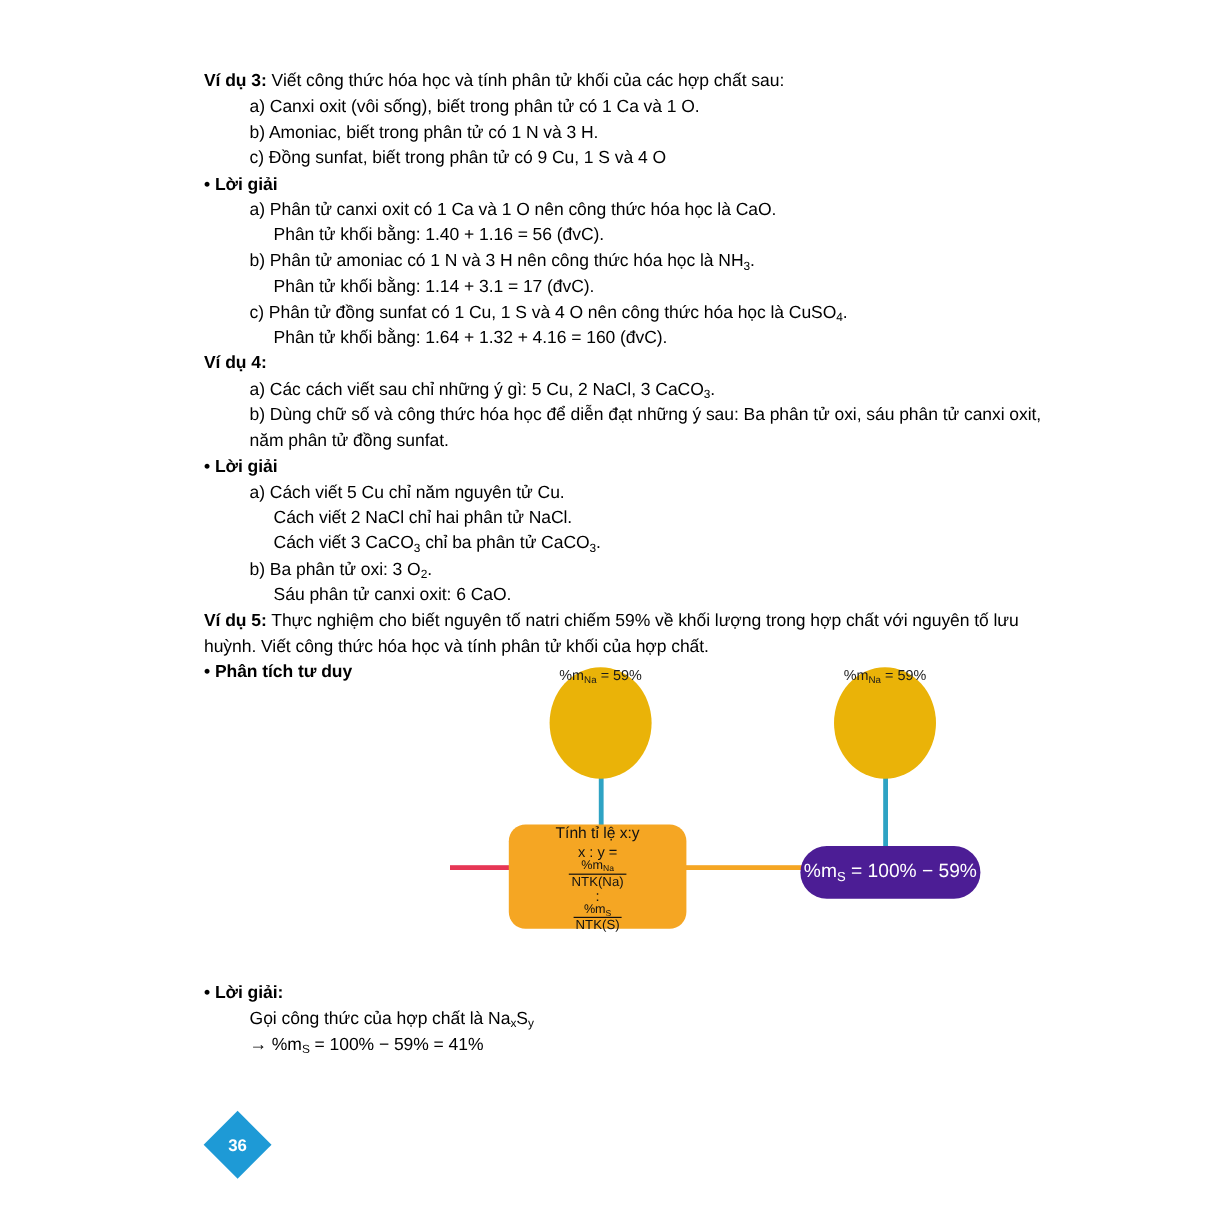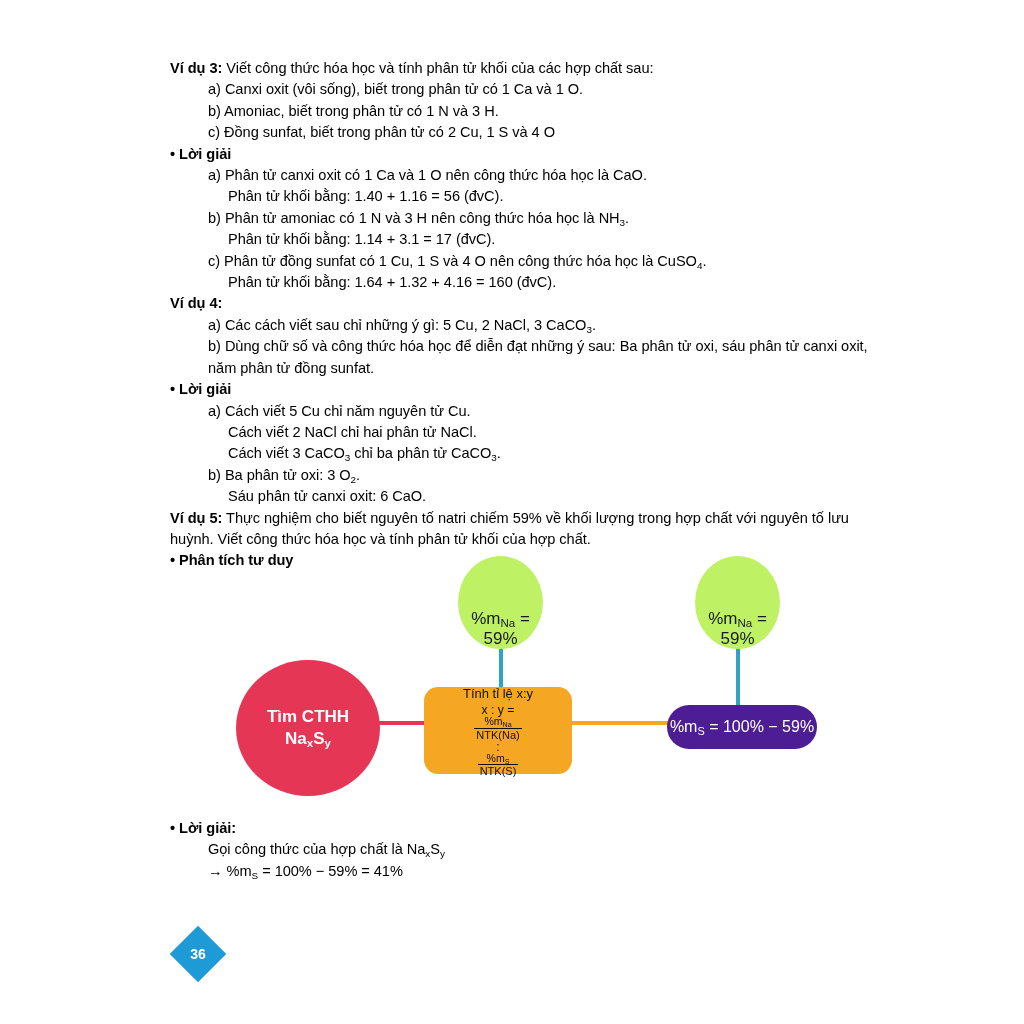--- a/index.html
+++ b/index.html
@@ -68,26 +68,26 @@
     flex-direction: column;
     align-items: center;
     justify-content: center;
     line-height: 22px;
     text-align: center;
   }
 
   .yellow-circle {
     width: 85px;
     height: 93px;
-    background: #bef264;
+    background: #eab308;
     border-radius: 50%;
     display: flex;
-    align-items: flex-end;
-    justify-content: center;
-    font-size: 17px;
+    align-items: flex-start;
+    justify-content: center;
+    font-size: 12px;
     color: #1a1a1a;
     text-align: center;
   }
   .yc1 { left: 288px; top: 8px; }
   .yc2 { left: 525px; top: 8px; }
 
   .orange-box {
     left: 254px;
     top: 139px;
     width: 148px;
@@ -207,21 +207,21 @@
 
 <div class="page">
 
   <div class="content">
 
     <div class="line">
       <span class="b">Ví dụ 3:</span><span> Viết công thức hóa học và tính phân tử khối của các hợp chất sau:</span>
     </div>
     <div class="line ind1">a) Canxi oxit (vôi sống), biết trong phân tử có 1 Ca và 1 O.</div>
     <div class="line ind1">b) Amoniac, biết trong phân tử có 1 N và 3 H.</div>
-    <div class="line ind1">c) Đồng sunfat, biết trong phân tử có 2 Cu, 1 S và 4 O</div>
+    <div class="line ind1">c) Đồng sunfat, biết trong phân tử có 9 Cu, 1 S và 4 O</div>
 
     <div class="line b bullet">• Lời giải</div>
     <div class="line ind1">a) Phân tử canxi oxit có 1 Ca và 1 O nên công thức hóa học là CaO.</div>
     <div class="line ind2">Phân tử khối bằng: 1.40 + 1.16 = 56 (đvC).</div>
     <div class="line ind1"><span>b) Phân tử amoniac có 1 N và 3 H nên công thức hóa học là NH</span><sub>3</sub>.</div>
     <div class="line ind2">Phân tử khối bằng: 1.14 + 3.1 = 17 (đvC).</div>
     <div class="line ind1"><span>c) Phân tử đồng sunfat có 1 Cu, 1 S và 4 O nên công thức hóa học là CuSO</span><sub>4</sub>.</div>
     <div class="line ind2">Phân tử khối bằng: 1.64 + 1.32 + 4.16 = 160 (đvC).</div>
 
     <div class="line">
@@ -243,24 +243,20 @@
     <div class="line b bullet">• Phân tích tư duy</div>
   </div>
 
   <div class="diagram">
 
     <div class="conn conn-pink"></div>
     <div class="conn conn-orange"></div>
     <div class="conn conn-teal1"></div>
     <div class="conn conn-teal2"></div>
 
-    <div class="node pink-circle">
-      <span>Tìm CTHH</span>
-      <span><span>Na</span><sub>x</sub><span>S</span><sub>y</sub></span>
-    </div>
 
     <div class="node yellow-circle yc1">
       <span><span>%m</span><sub>Na</sub><span> = 59%</span></span>
     </div>
 
     <div class="node yellow-circle yc2">
       <span><span>%m</span><sub>Na</sub><span> = 59%</span></span>
     </div>
 
     <div class="node orange-box">

